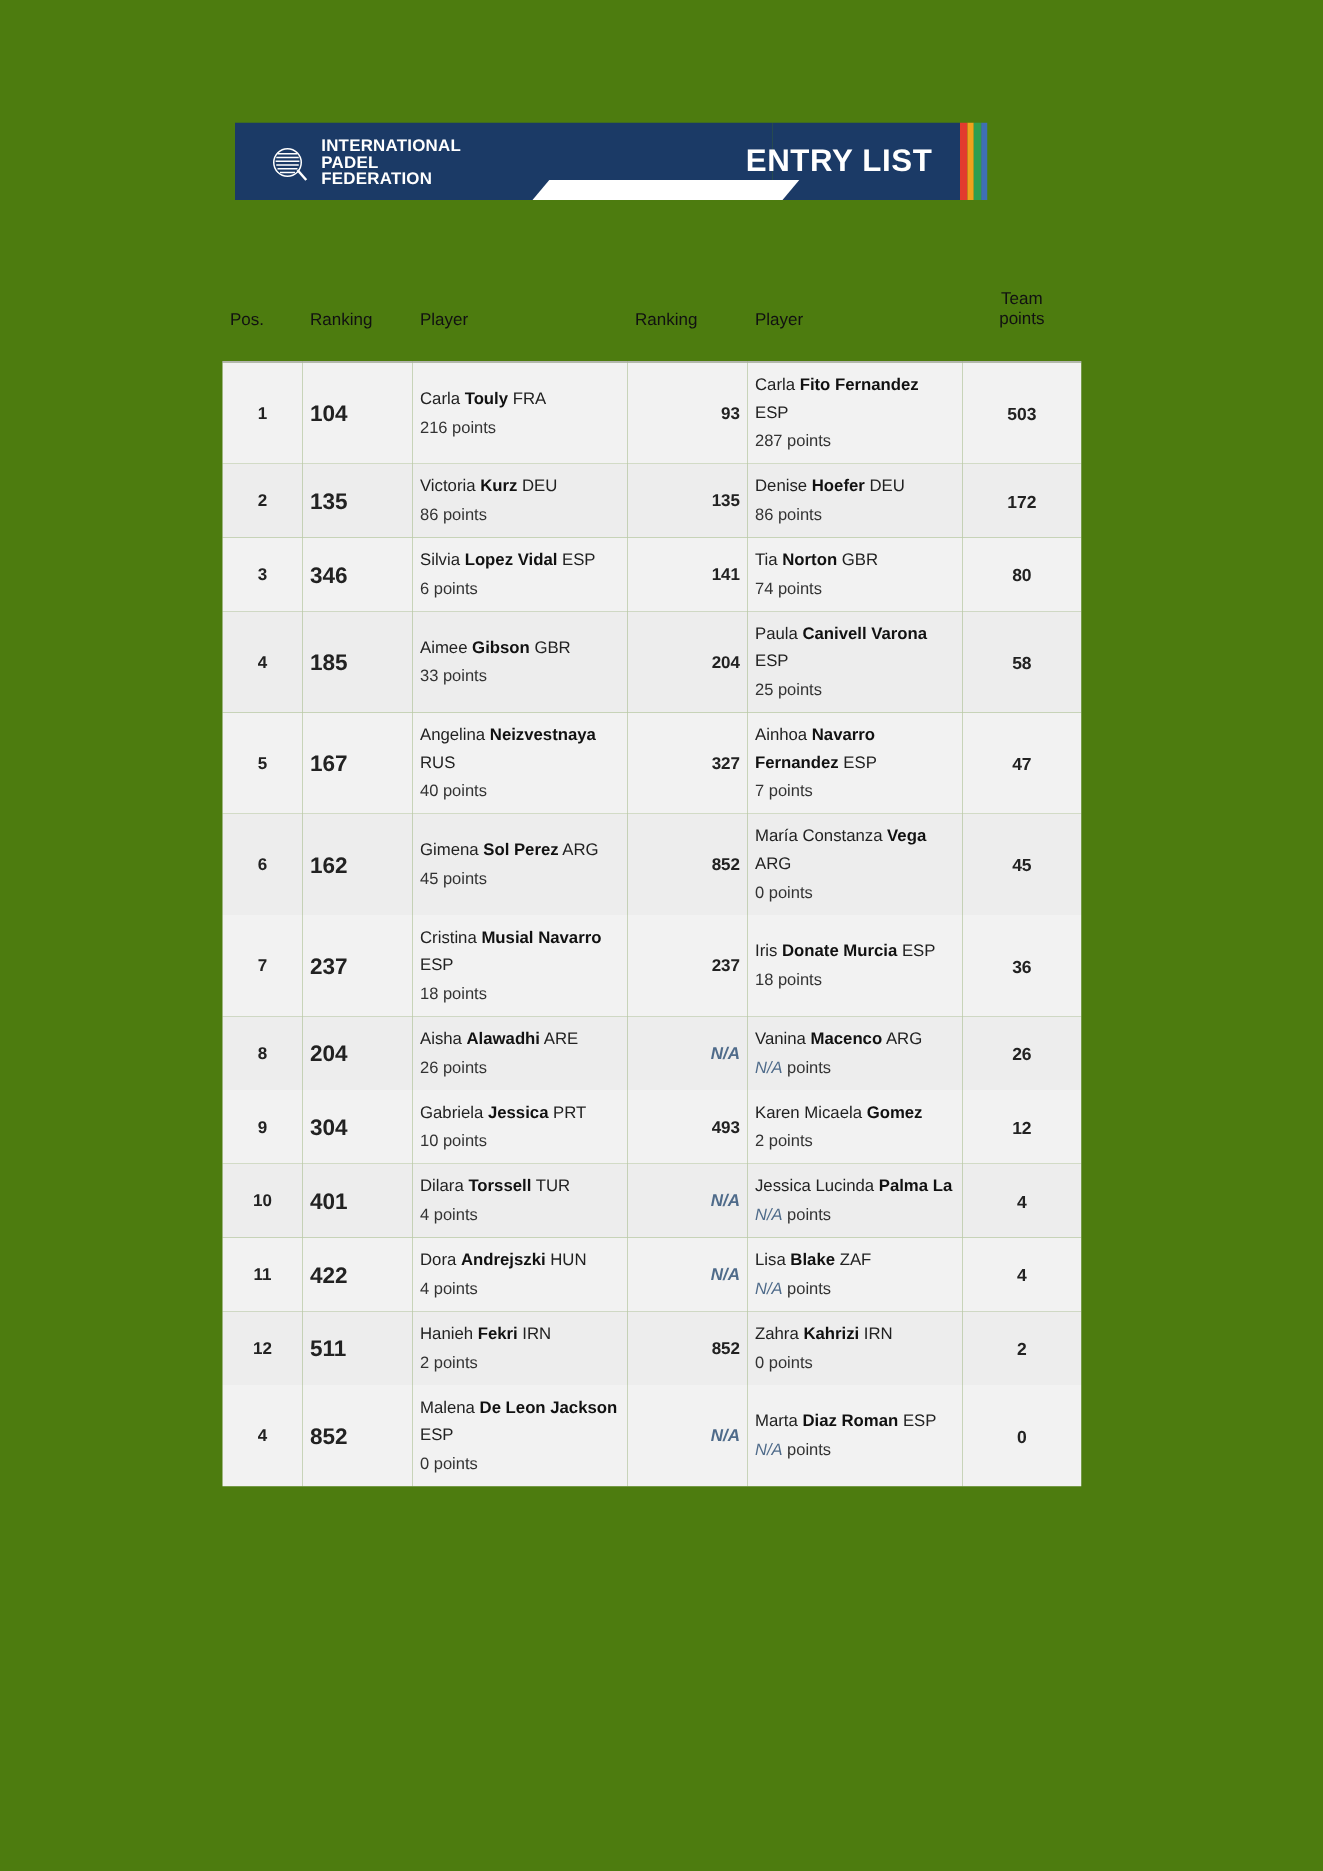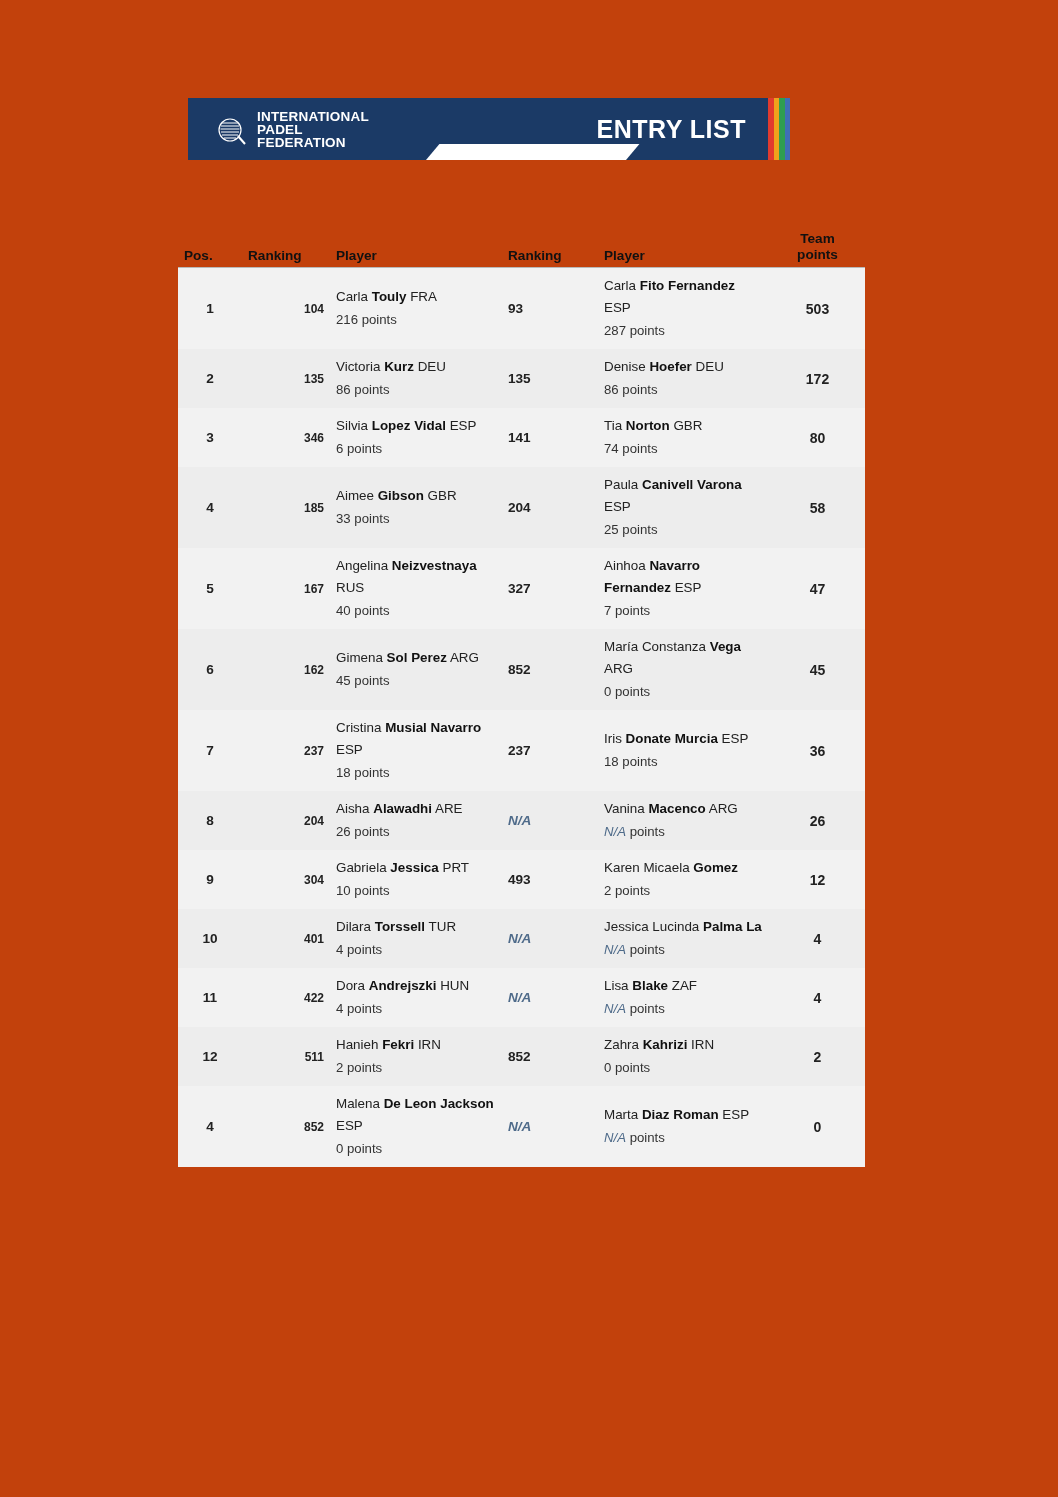--- a/index.html
+++ b/index.html
@@ -12,21 +12,21 @@
     height: 1497px;
     font-family: "Liberation Sans", sans-serif;
     color: #1a1a1a;
     position: relative;
   }
   .page {
     position: absolute;
     left: 0; top: 0;
     width: 1058px;
     height: 1497px;
-    background: #c2410c;
+    background: #4d7c0f;
   }
   
   .banner {
     position: absolute;
     left: 188px;
     top: 98px;
     width: 602px;
     height: 62px;
     overflow: hidden;
   }
@@ -116,24 +116,24 @@
     top: 225px;
     width: 615px;
   }
   table.entry {
     border-collapse: collapse;
     width: 615px;
     font-size: 13.3px;
     table-layout: fixed;
   }
   table.entry th {
-    font-weight: bold;
+    font-weight: normal;
     font-size: 13.6px;
     color: #111;
-    padding: 6px 6px 4px 6px;
+    padding: 6px 6px 26px 6px;
     border-bottom: 1.3px solid #b9b9b9;
     vertical-align: bottom;
     text-align: left;
   }
   th.pos-col { width: 52px; text-align: center; }
   th.rank-col1 { width: 76px; text-align: right; padding-right: 10px;}
   th.player-col1 { width: 160px; }
   th.rank-col2 { width: 84px; text-align: left; padding-left: 14px;}
   th.player-col2 { width: 160px; text-align: center;}
   th.team-col { width: 83px; text-align: center; }
@@ -151,27 +151,28 @@
   tbody tr { background: #f2f2f2; }
   tbody tr:nth-child(odd) { background: #f2f2f2; }
   tbody tr:nth-child(even) { background: #ededed; }
   td.pos {
     text-align: center;
     font-weight: bold;
     font-size: 13.6px;
     color: #111;
   }
   td.rank {
+    text-align: left;
+    font-weight: bold;
+    font-size: 18px;
+    color: #111;
+    padding-right: 10px;
+  }
+  td.rank2 {
     text-align: right;
-    font-weight: bold;
-    font-size: 12px;
-    color: #111;
-    padding-right: 10px;
-  }
-  td.rank2 {
     font-weight: bold;
     font-size: 13.6px;
     color: #111;
     padding-right: 12px;
     width: 84px;
   }
   td.rank .na, td.rank2 .na {
     font-style: italic;
     font-weight: bold;
     color: #4f6b8a;

